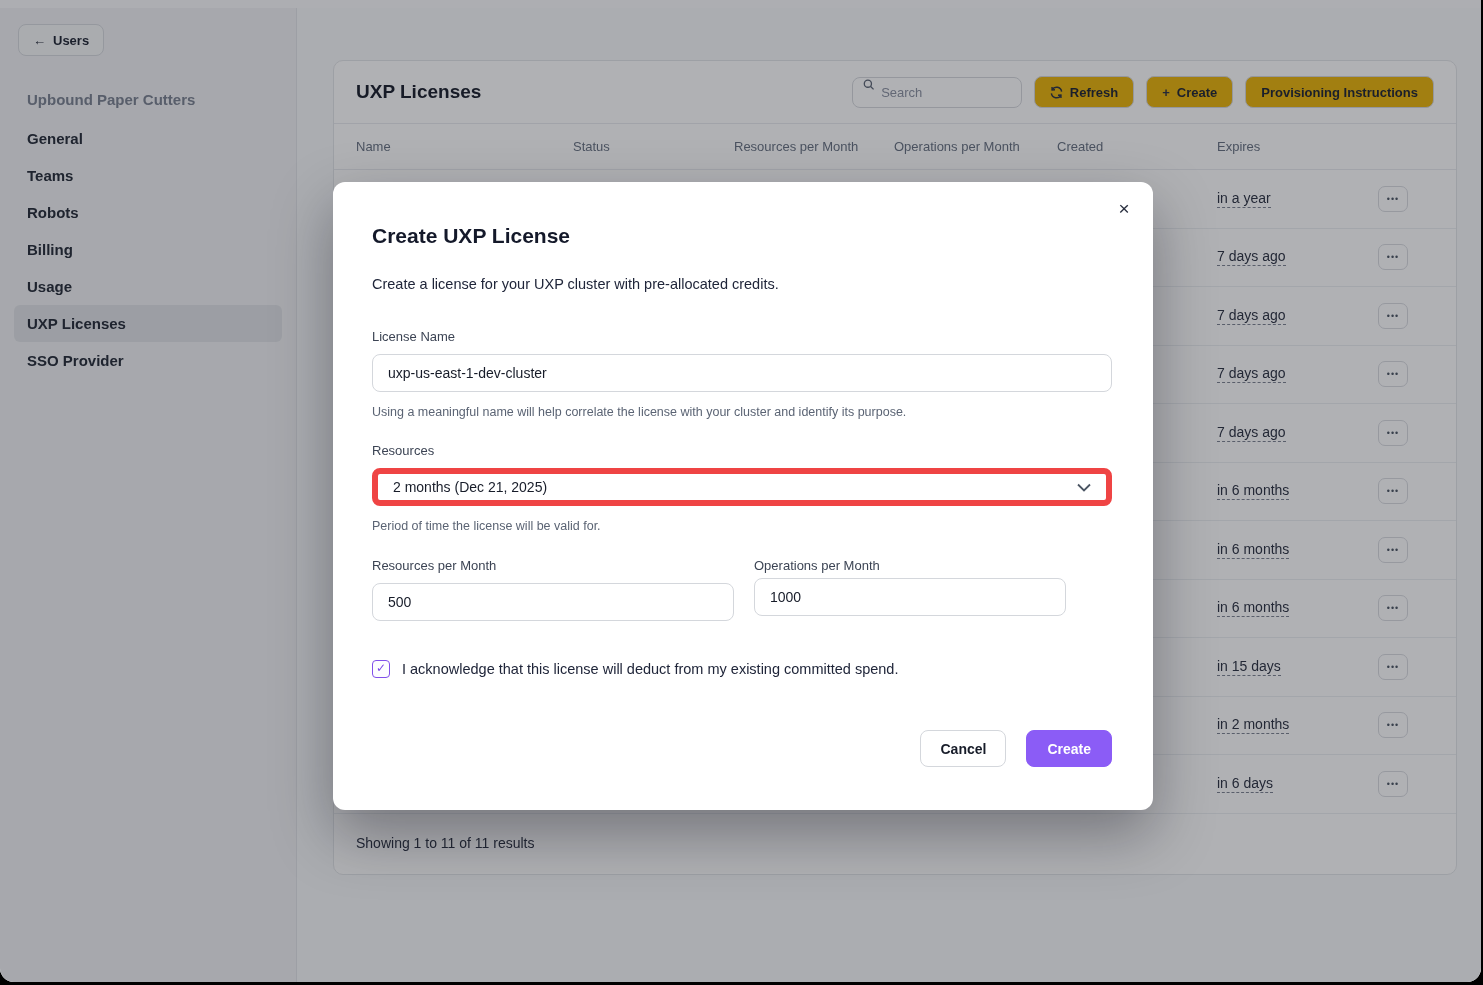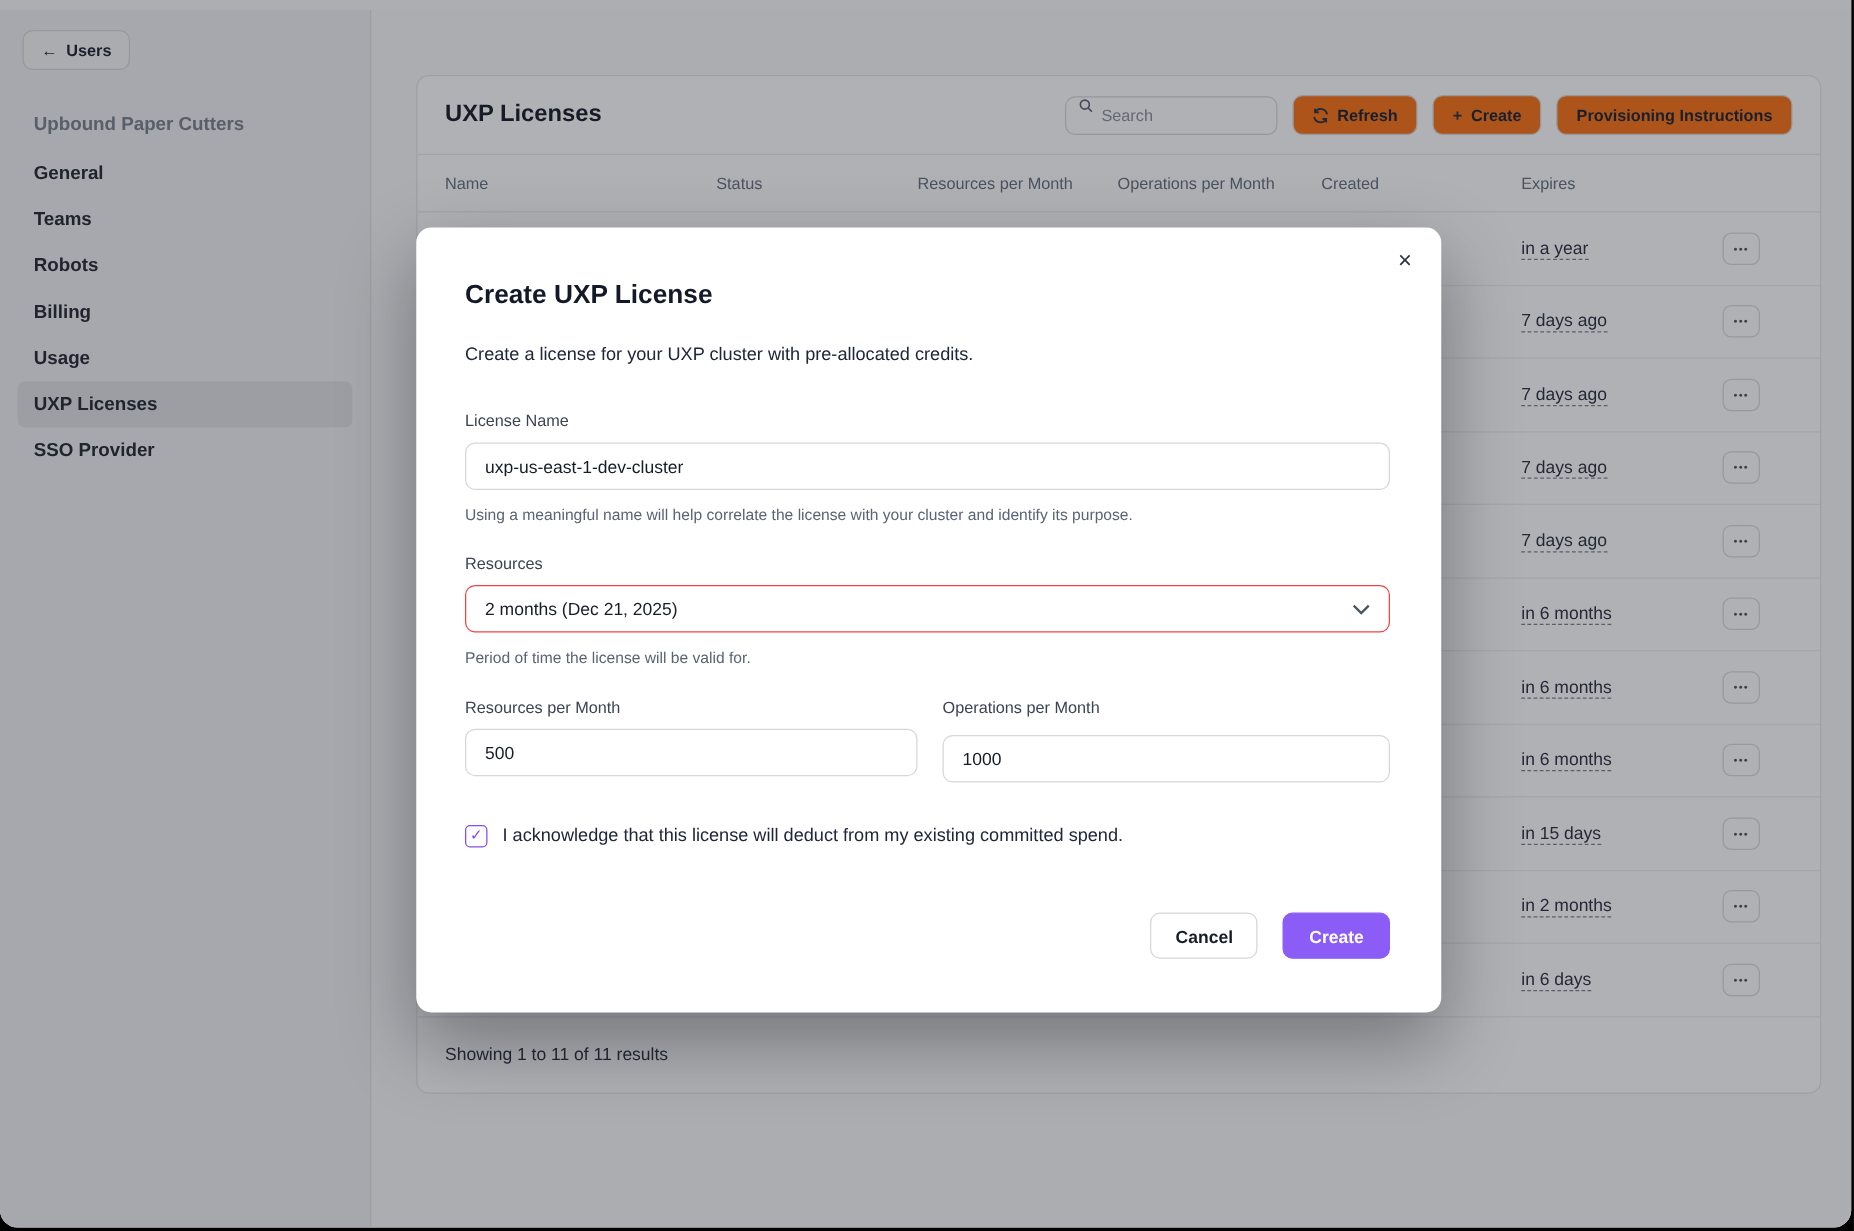--- a/index.html
+++ b/index.html
@@ -27,21 +27,21 @@
     background:#fff; border:1px solid #e3e5e8; border-radius:10px; overflow:hidden; }
   .card-head { height:63px; display:flex; align-items:center; padding:0 22px; border-bottom:1px solid #e8eaee; }
   .page-title { font-size:19px; font-weight:800; color:#171c29; flex:0 0 auto; }
   .toolbar { margin-left:auto; display:flex; align-items:center; gap:12px; }
   .search-box { width:170px; height:31px; border:1px solid #d6d8dd; border-radius:8px;
     display:flex; padding:0 10px; gap:7px; background:#fff; }
   .search-box input { border:none; outline:none; width:100%; font-size:13px; color:#3a4150;
     font-family:inherit; background:transparent; }
   .search-box input::placeholder { color:#8a90a0; }
   .tb-btn { height:32px; padding:0 15px; display:inline-flex; align-items:center; gap:7px;
-    border:1px solid #d6d8dd; border-radius:8px; background:#f97316; font-size:13px; font-weight:700;
+    border:1px solid #d6d8dd; border-radius:8px; background:#eab308; font-size:13px; font-weight:700;
     color:#1c2230; cursor:pointer; font-family:inherit; }
   .tb-ic { font-size:13px; line-height:1; color:#2a3040; }
 
   
   .thead { height:46px; display:grid; grid-template-columns:217px 161px 160px 163px 160px 1fr 56px;
     align-items:center; padding:0 22px; border-bottom:1px solid #e8eaee; }
   .th { font-size:13px; font-weight:500; color:#667080; }
   .trow { height:58.5px; display:grid; grid-template-columns:217px 161px 160px 163px 160px 1fr 56px;
     align-items:center; padding:0 22px; border-bottom:1px solid #eceef1; }
   .expires-val { font-size:14px; color:#2a3040; border-bottom:1px dashed #7b8290;
@@ -55,21 +55,21 @@
   .modal { position:absolute; left:333px; top:182px; width:820px; height:628px; background:#fff;
     border-radius:12px; box-shadow:0 24px 60px rgba(10,10,20,.35); z-index:20; padding:0 41px 0 39px; }
   .modal-close { position:absolute; top:14px; right:16px; width:26px; height:26px; border:none;
     background:transparent; font-size:19px; color:#2a3040; cursor:pointer; line-height:26px; text-align:center; }
   .modal-title { position:absolute; left:39px; top:42px; font-size:21px; font-weight:800; color:#14192a; }
   .modal-desc { position:absolute; left:39px; top:94px; font-size:14.5px; color:#20263a; }
   .f-label { position:absolute; font-size:13px; font-weight:500; color:#3c4454; }
   .f-help { position:absolute; font-size:12.5px; color:#5b6474; }
   .f-input { position:absolute; height:38px; border:1px solid #d4d7dc; border-radius:8px;
     padding:0 15px; font-size:14px; color:#171c29; font-family:inherit; outline:none; background:#fff; }
-  .sel { position:absolute; left:39px; top:286px; width:740px; height:38px; border:1px solid #ef4444;
+  .sel { position:absolute; left:39px; top:286px; width:740px; height:38px; border:6px solid #ef4444;
     border-radius:8px; display:flex; align-items:center; padding:0 15px; font-size:14px; color:#171c29; cursor:pointer; }
   .sel svg { margin-left:auto; }
   .ack-row { position:absolute; left:39px; top:478px; display:flex; align-items:center; gap:12px; }
   .checkbox { width:18px; height:18px; border:1.6px solid #8150ea; border-radius:4px; background:#fdfdff;
     color:#7a46e8; font-size:12px; font-weight:700; line-height:15px; text-align:center; cursor:pointer; }
   .ack-label { font-size:14.5px; color:#20263a; }
   .modal-actions { position:absolute; right:41px; top:548px; display:flex; gap:20px; }
   .btn { height:37px; border-radius:8px; font-size:14px; font-weight:800; cursor:pointer;
     font-family:inherit; display:inline-flex; align-items:center; }
   .btn-cancel { padding:0 19px; background:#fff; border:1px solid #d4d7dc; color:#171c29; }
@@ -259,21 +259,21 @@
       <span>2 months (Dec 21, 2025)</span>
       <svg width="14" height="9" viewBox="0 0 14 9" fill="none" stroke="#4b5563" stroke-width="1.8">
           <polyline points="1,1.5 7,7.5 13,1.5"></polyline>
         </svg>
     </div>
     <div class="f-help" style="left:39px; top:337px;">Period of time the license will be valid for.</div>
 
     <div class="f-label" style="left:39px; top:376px;">Resources per Month</div>
     <div class="f-label" style="left:421px; top:376px;">Operations per Month</div>
     <input class="f-input" style="left: 39px; top: 401px; width: 362px;" value="500">
-    <input class="f-input" style="left: 421px; top: 406px; width: 358px;" value="1000">
+    <input class="f-input" style="left: 421px; top: 396px; width: 312px;" value="1000">
 
     <div class="ack-row">
       <div class="checkbox">
         <span>✓</span>
       </div>
       <div class="ack-label">I acknowledge that this license will deduct from my existing committed spend.</div>
     </div>
 
     <div class="modal-actions">
       <button class="btn btn-cancel">Cancel</button>

